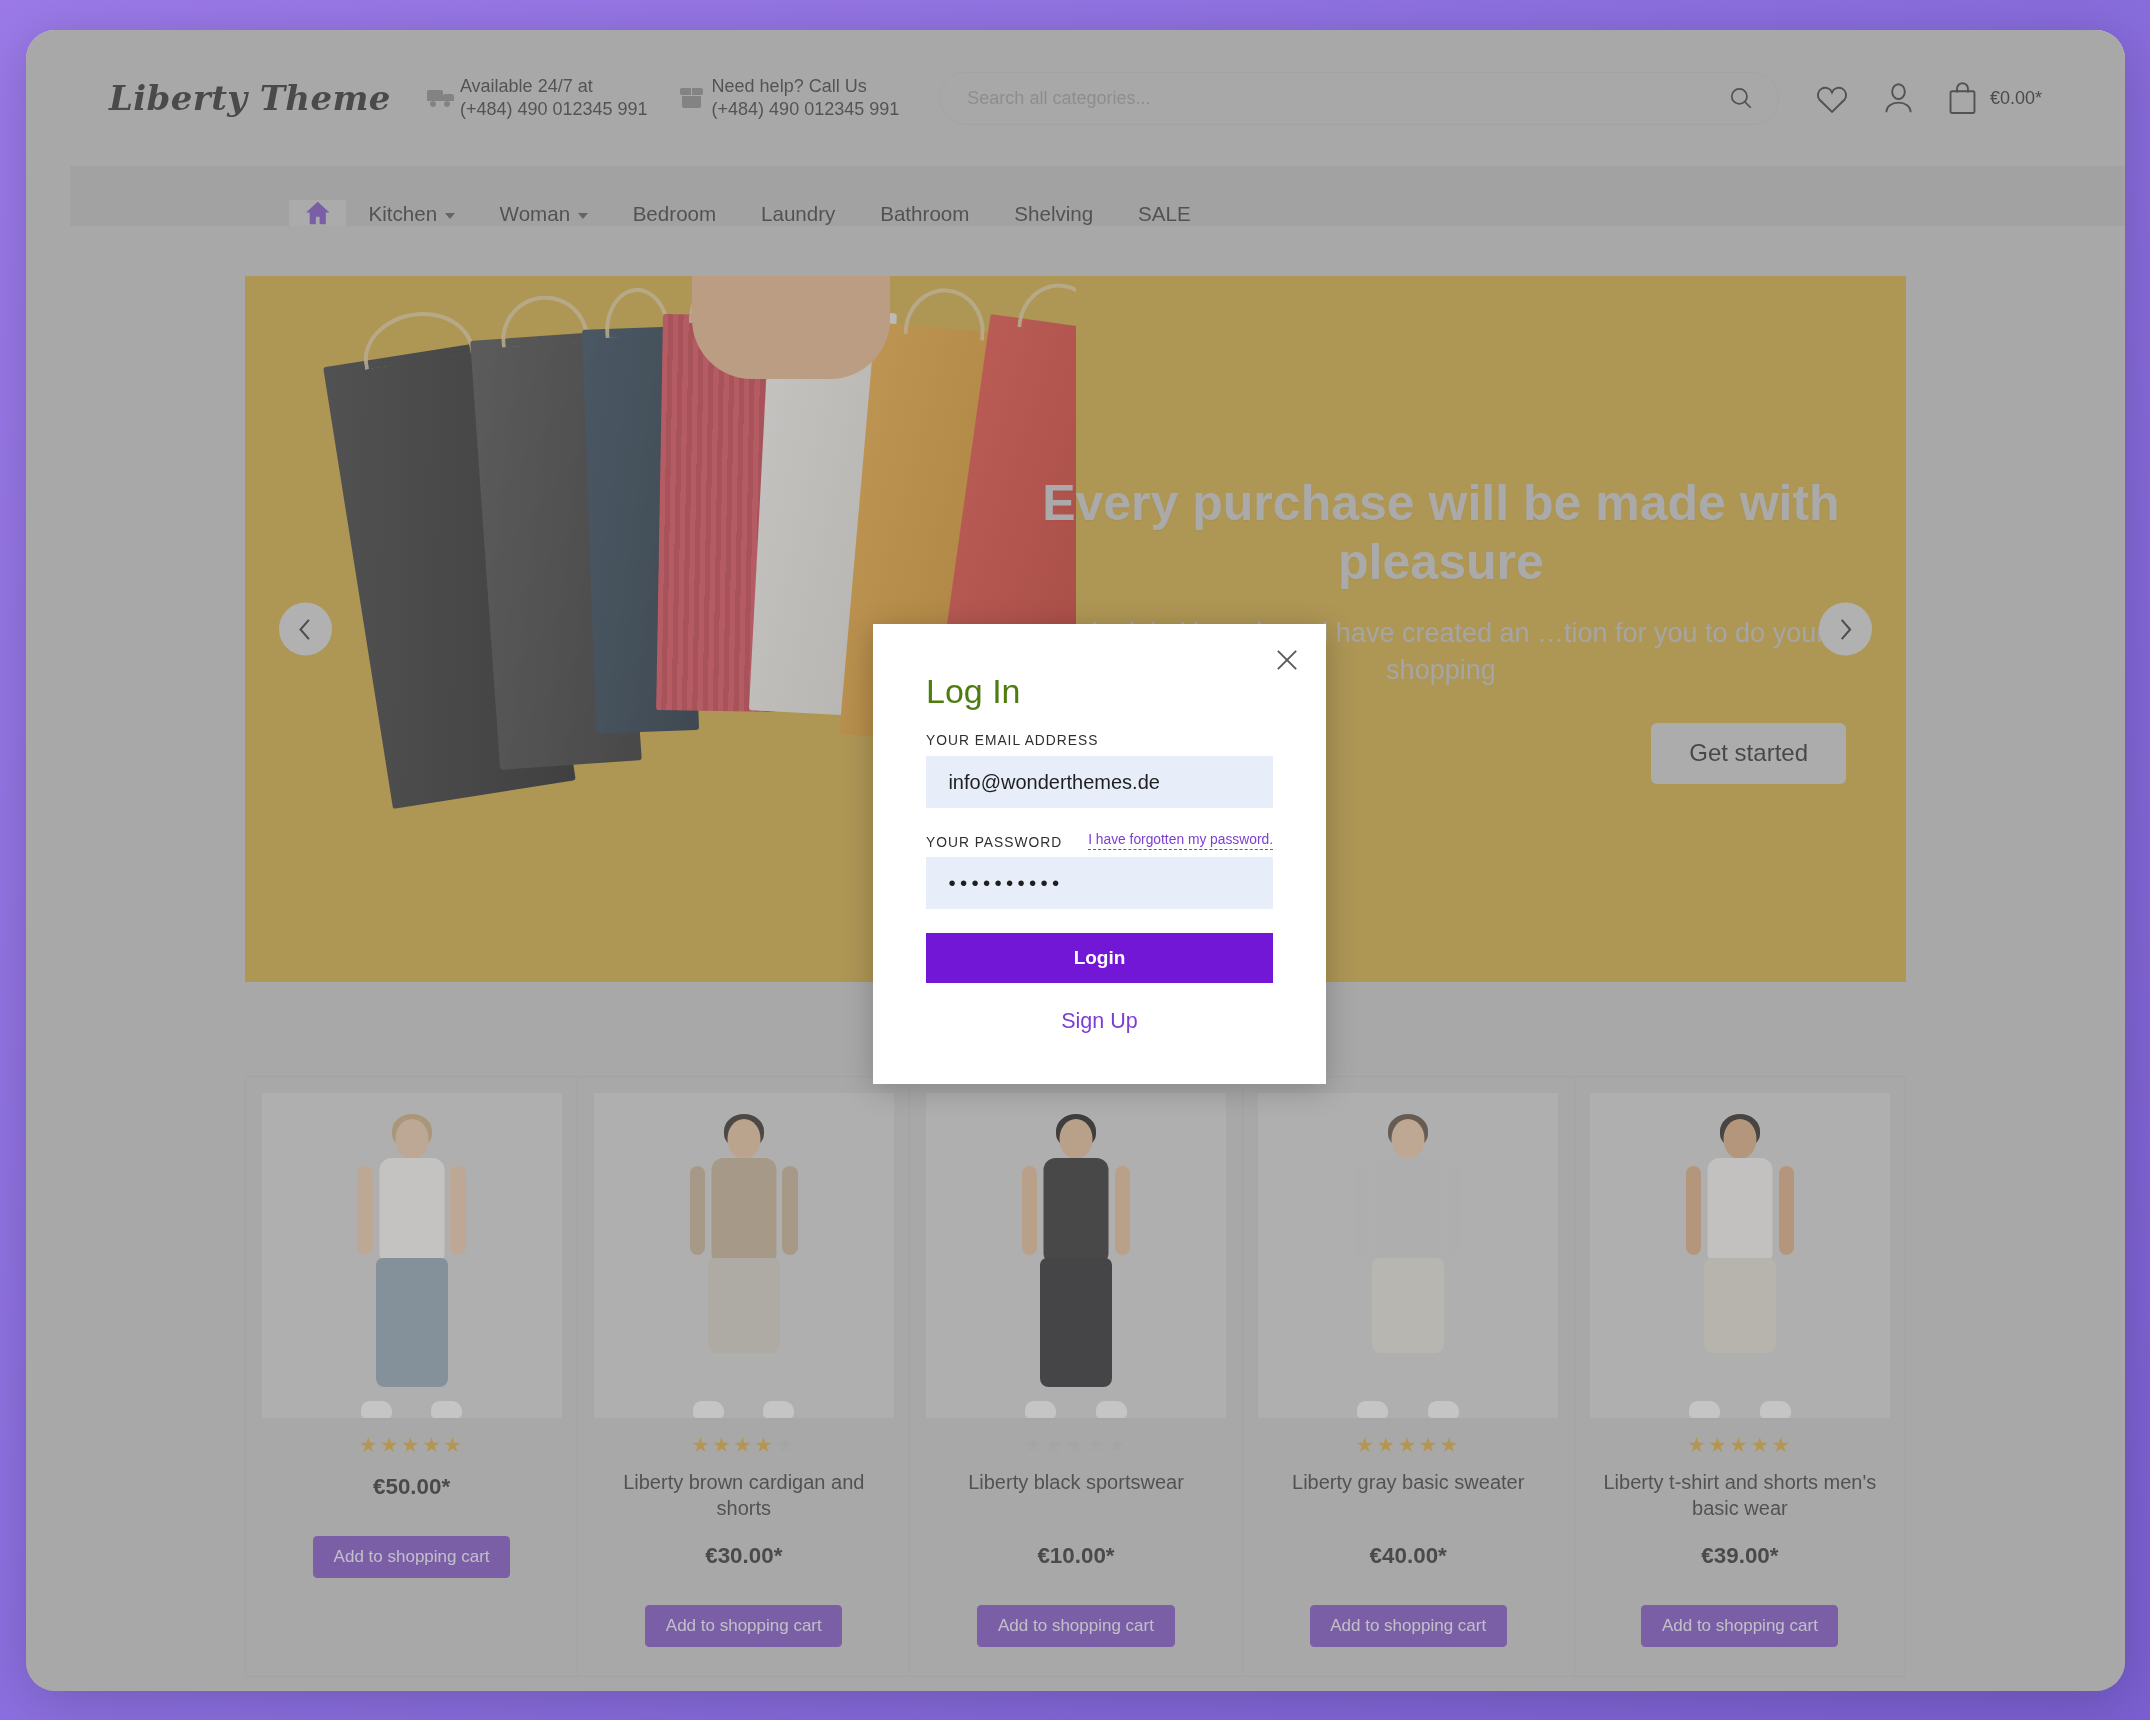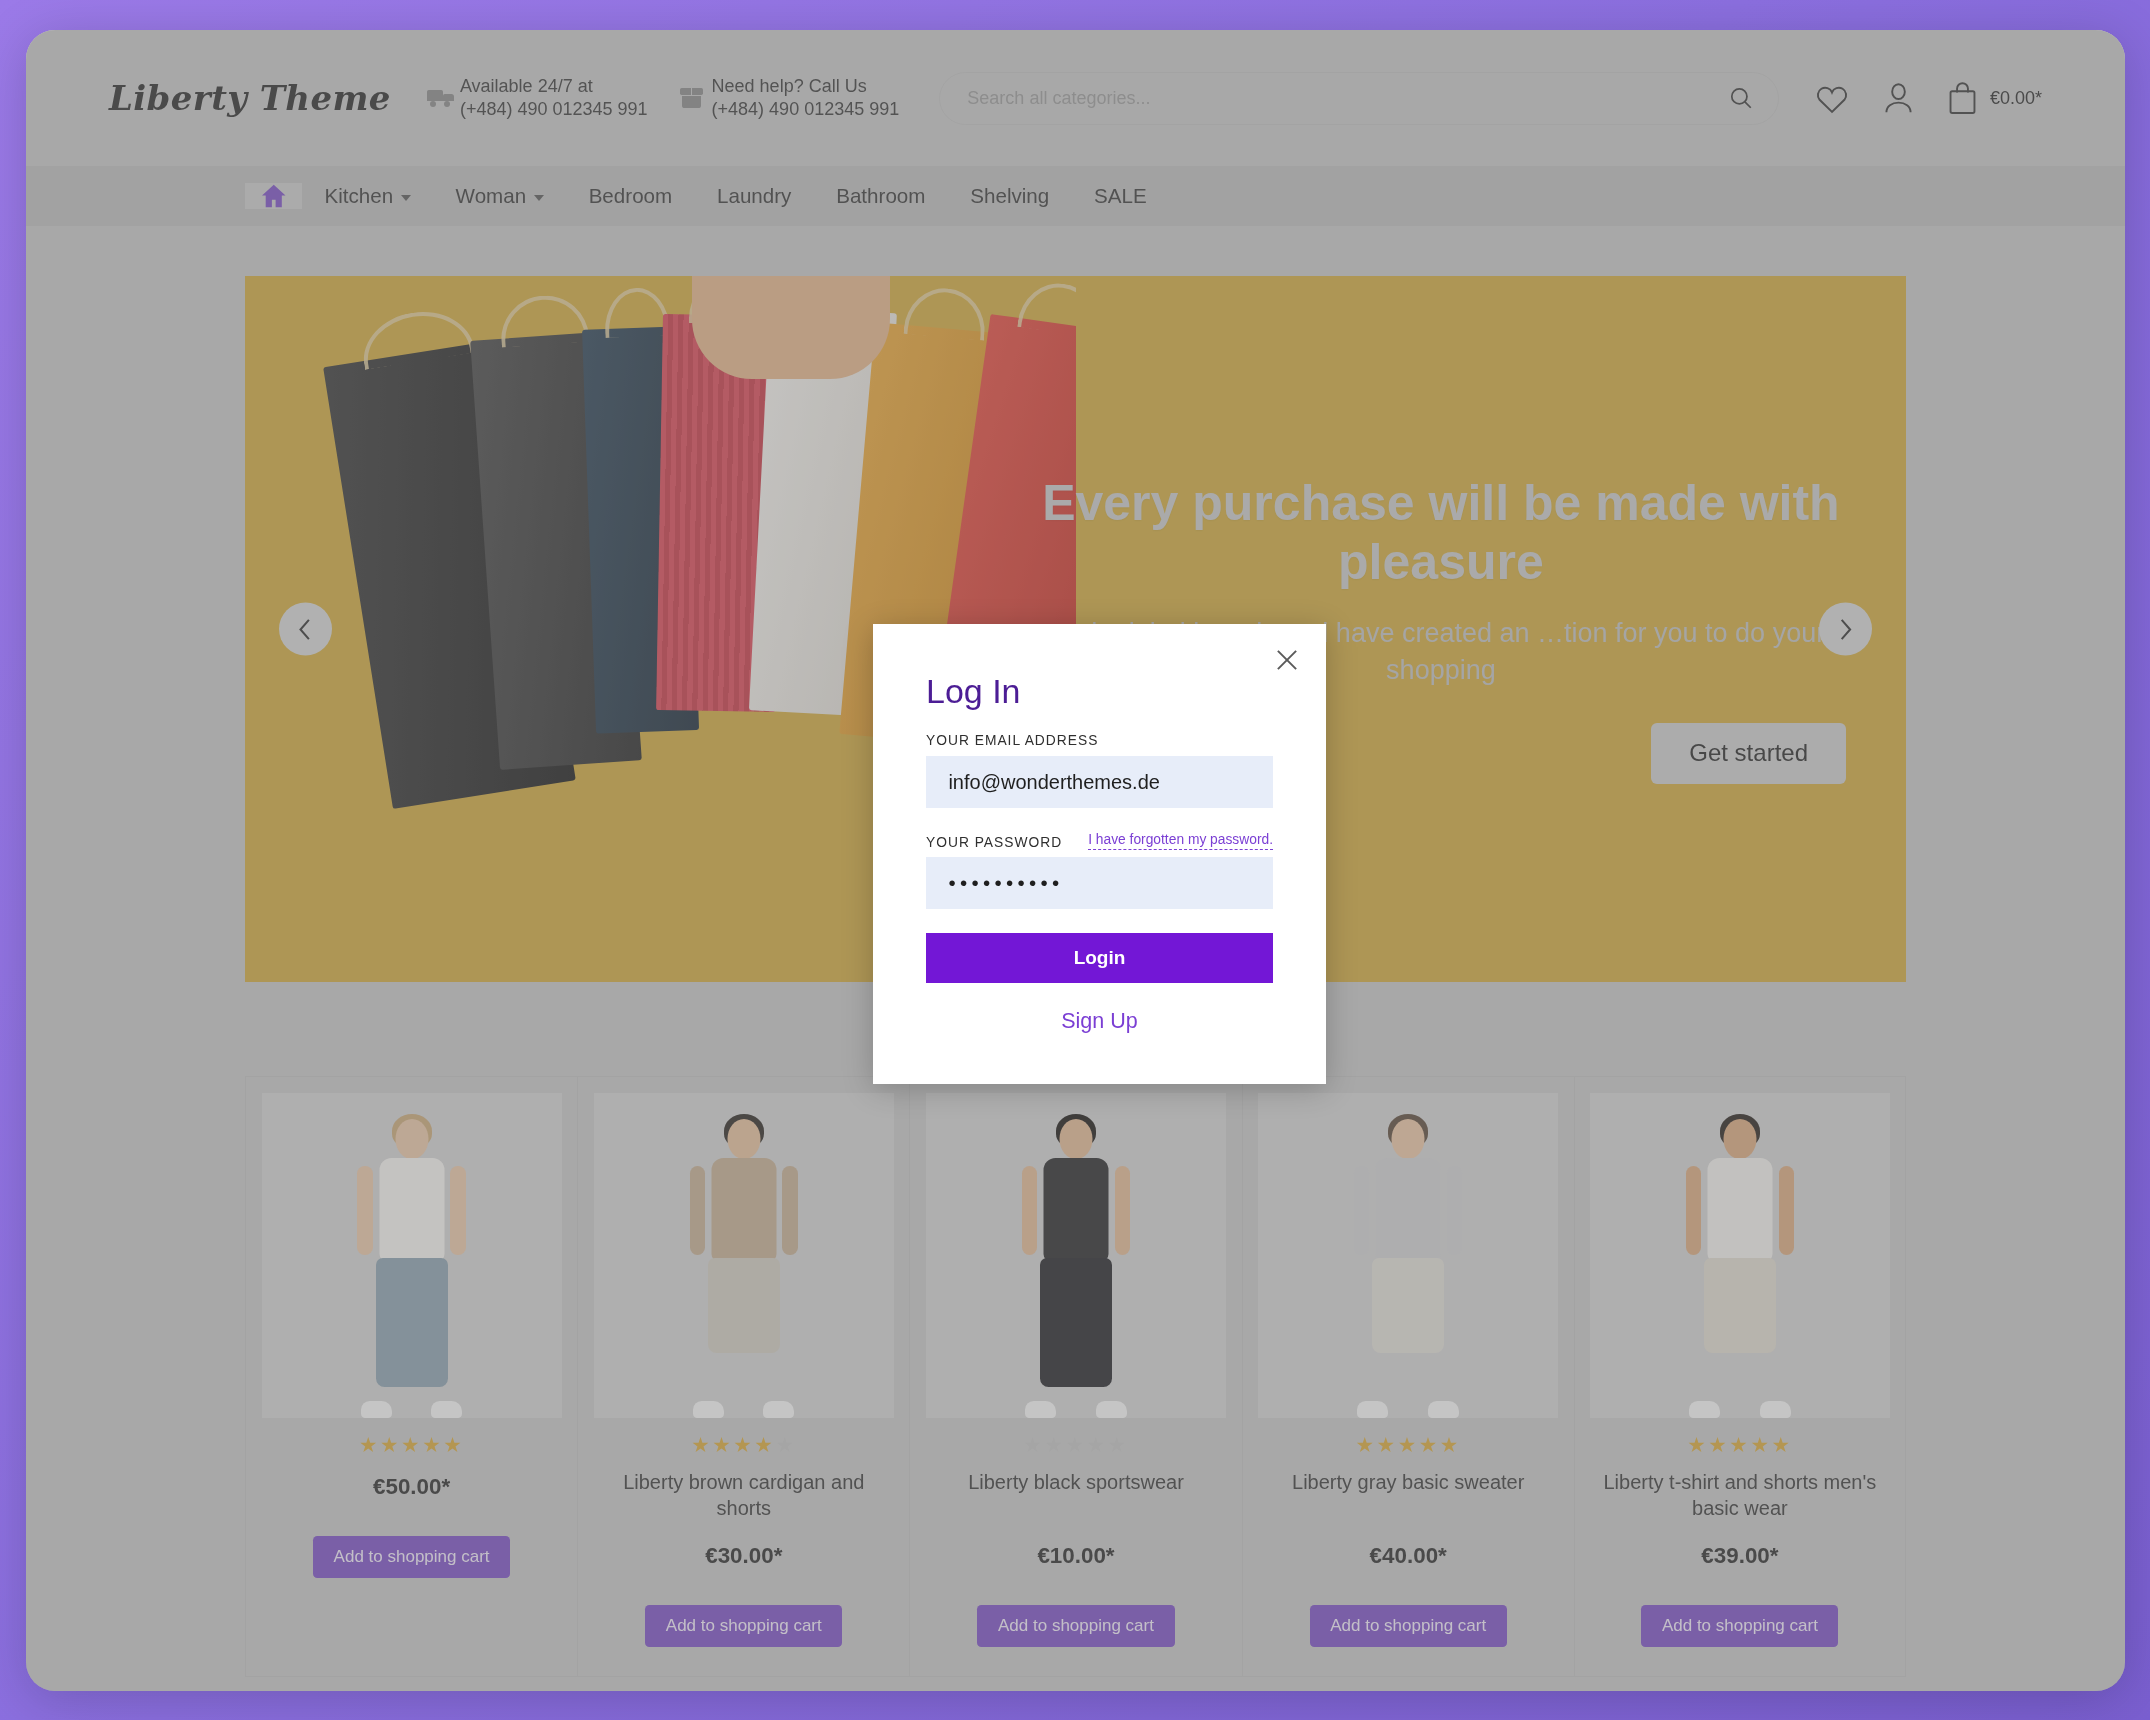--- a/index.html
+++ b/index.html
@@ -80,22 +80,23 @@
 
   .header-actions { display: flex; align-items: center; gap: 29px; }
   .icon-btn { width: 38px; height: 38px; display:flex; align-items:center; justify-content:center; cursor:pointer; }
   .cart-group { display: flex; align-items: center; gap: 12px; cursor: pointer; }
   .cart-total { font-size: 18px; color: #2e2e2e; white-space: nowrap; }
 
   
   .main-nav {
     height: 60px;
     background: #bcbcbc;
-    display: flex; align-items: center;
+    display: flex; align-items: flex-end;
     padding-left: 219px;
+    margin-left: 44px;
   }
   .nav-home {
     width: 57px; display:flex; align-items:center; justify-content:center;
     background: rgba(255,255,255,.22); cursor: pointer;
   }
   .nav-item {
     display: flex; align-items: center; gap: 7.7px;
     padding: 0 22.4px;
     font-size: 20.6px; color: #3b3b3b;
     cursor: pointer; white-space: nowrap;
@@ -207,21 +208,21 @@
     width: 453px; height: 460px;
     background: #ffffff;
     box-shadow: 0 5.2px 29px rgba(0,0,0,.22);
     padding: 48px 53px 0 53px;
   }
   .modal-close {
     position: absolute; top: 19px; right: 22.4px;
     width: 34px; height: 34px; cursor: pointer;
     display: flex; align-items: center; justify-content: center;
   }
-  .modal-title { font-size: 34px; color: #4c1d95; font-weight: 400; margin-bottom: 22.4px; }
+  .modal-title { font-size: 34px; color: #4d7c0f; font-weight: 400; margin-bottom: 22.4px; }
   .field-label {
     font-size: 13.8px; letter-spacing: 1px; color: #2f2f2f;
     text-transform: uppercase; margin-bottom: 7.7px;
   }
   .label-row { display: flex; align-items: flex-end; justify-content: space-between; margin-bottom: 7.7px; }
   .forgot-link {
     font-size: 13.8px; color: #7b3fd4; cursor: pointer;
     border-bottom: 0.9px dashed #7b3fd4; padding-bottom: 1.7px;
   }
   .field-input {

